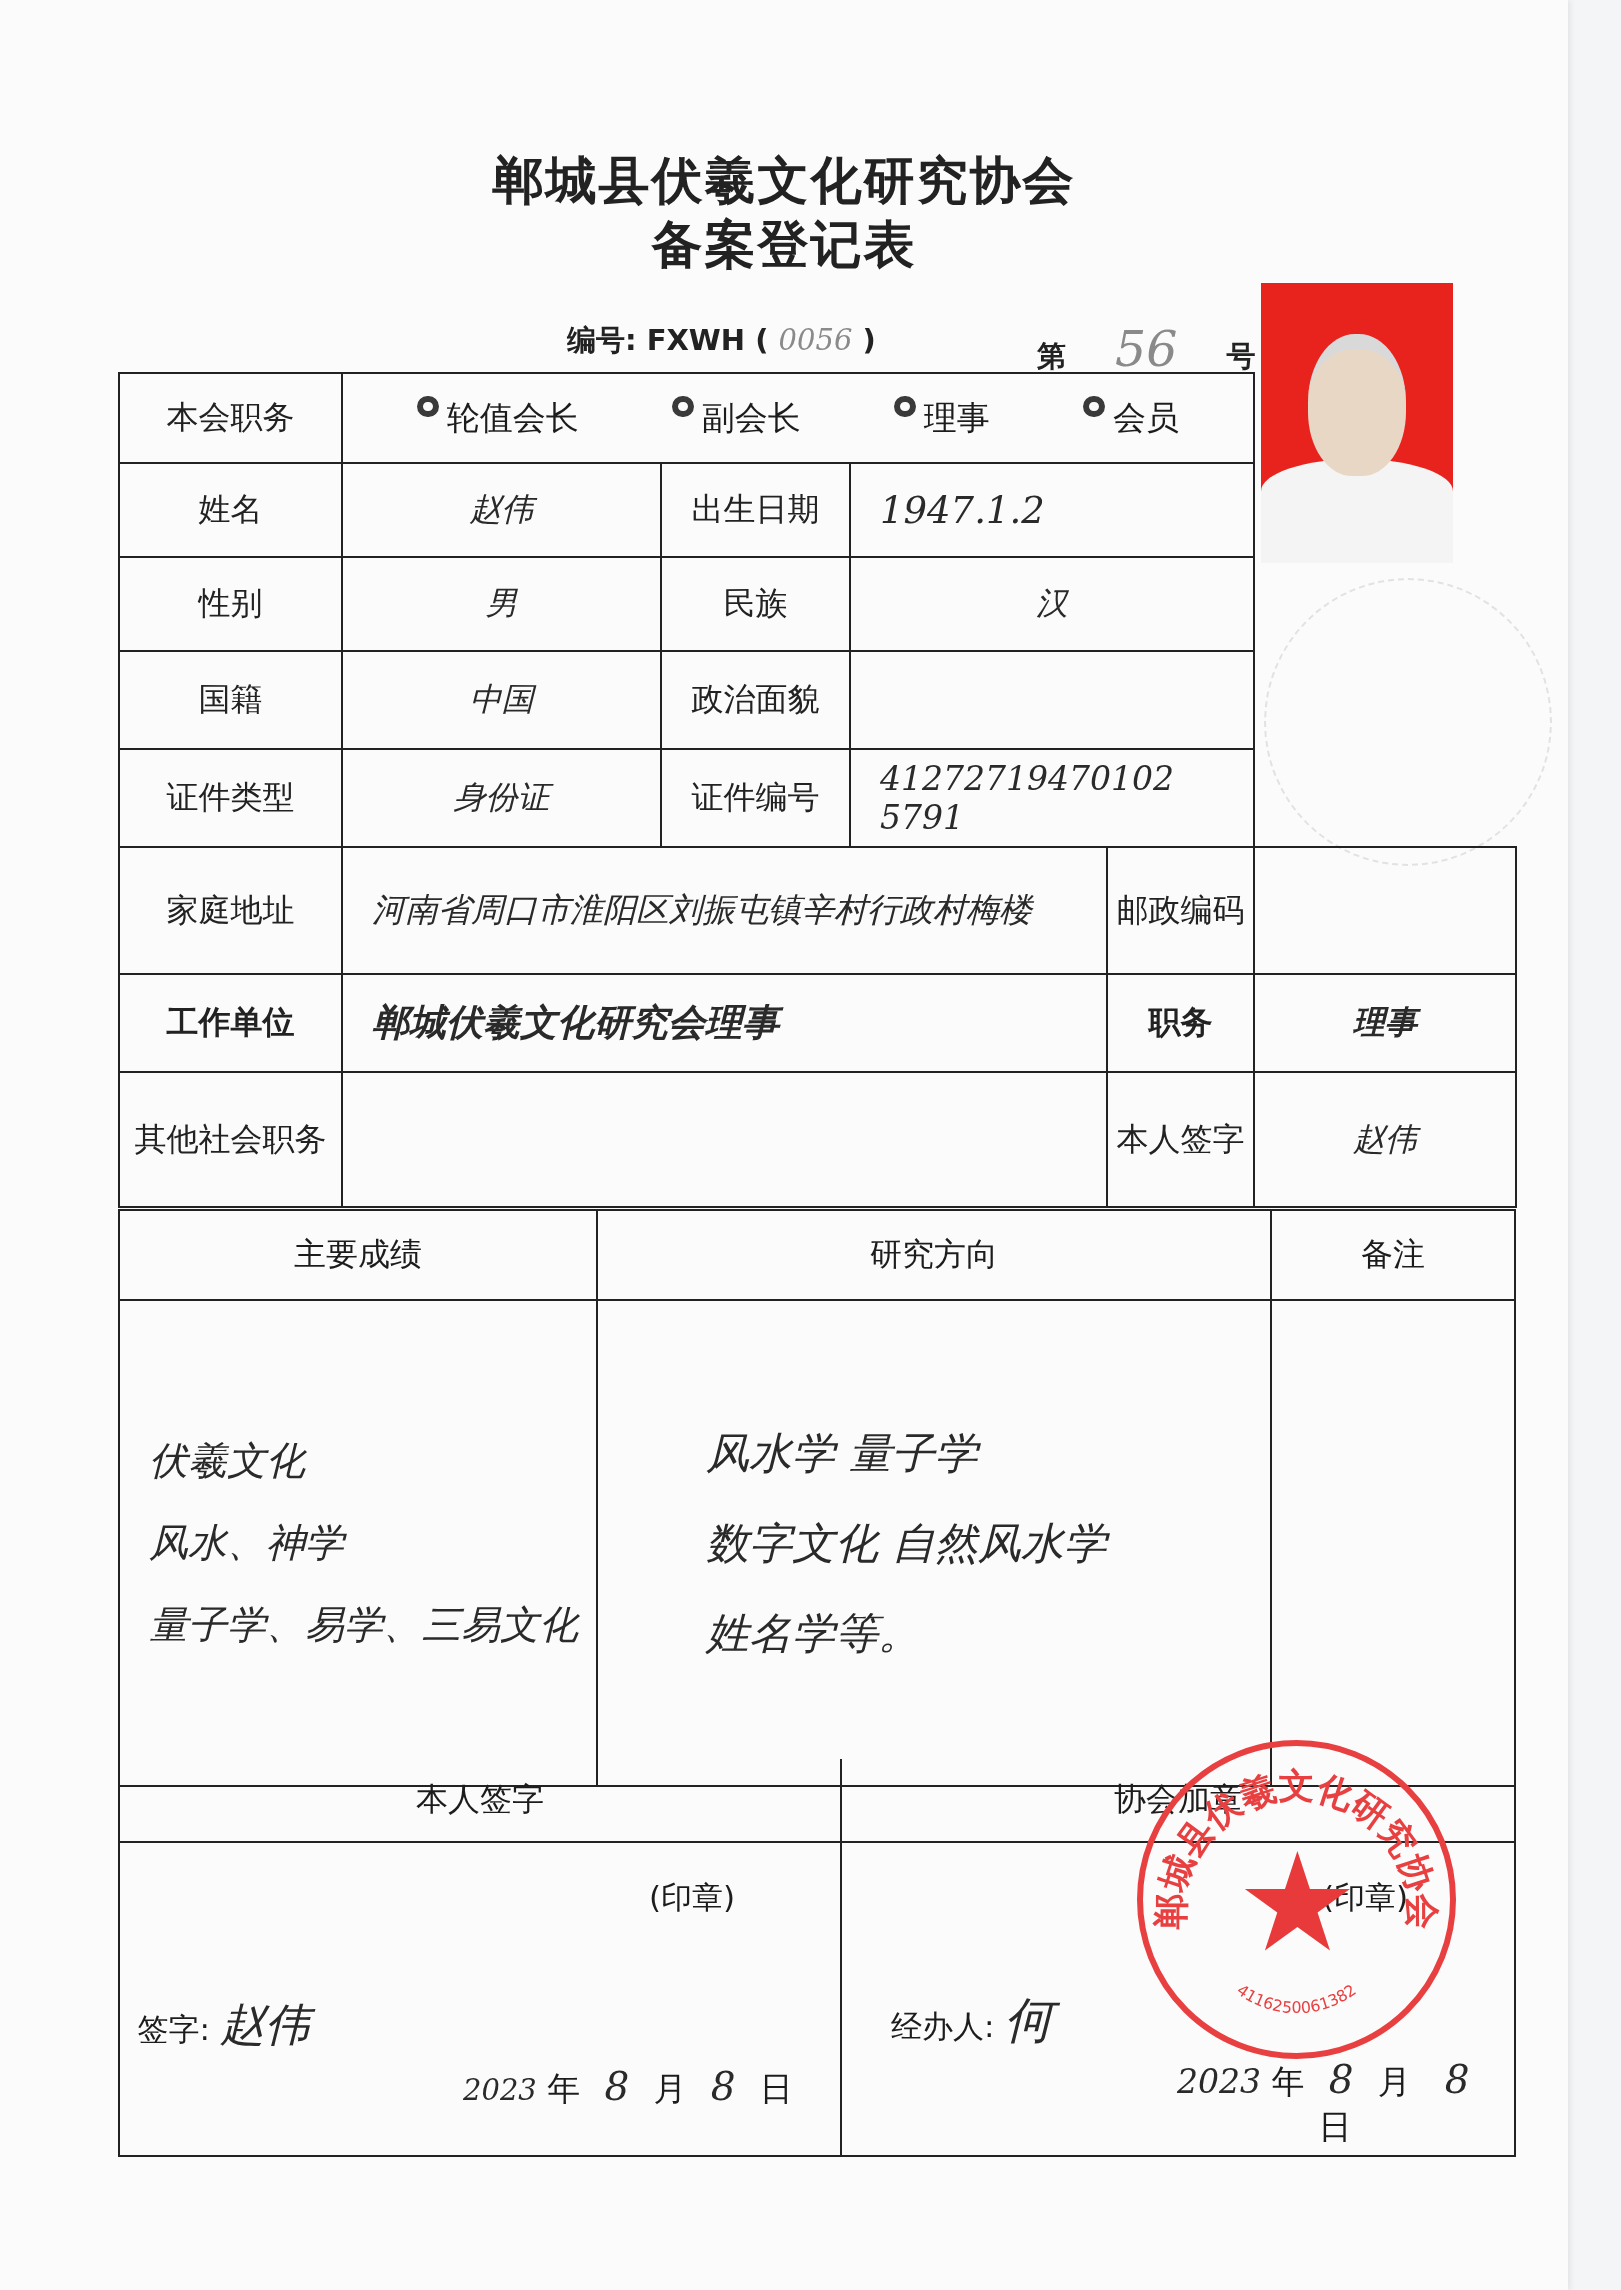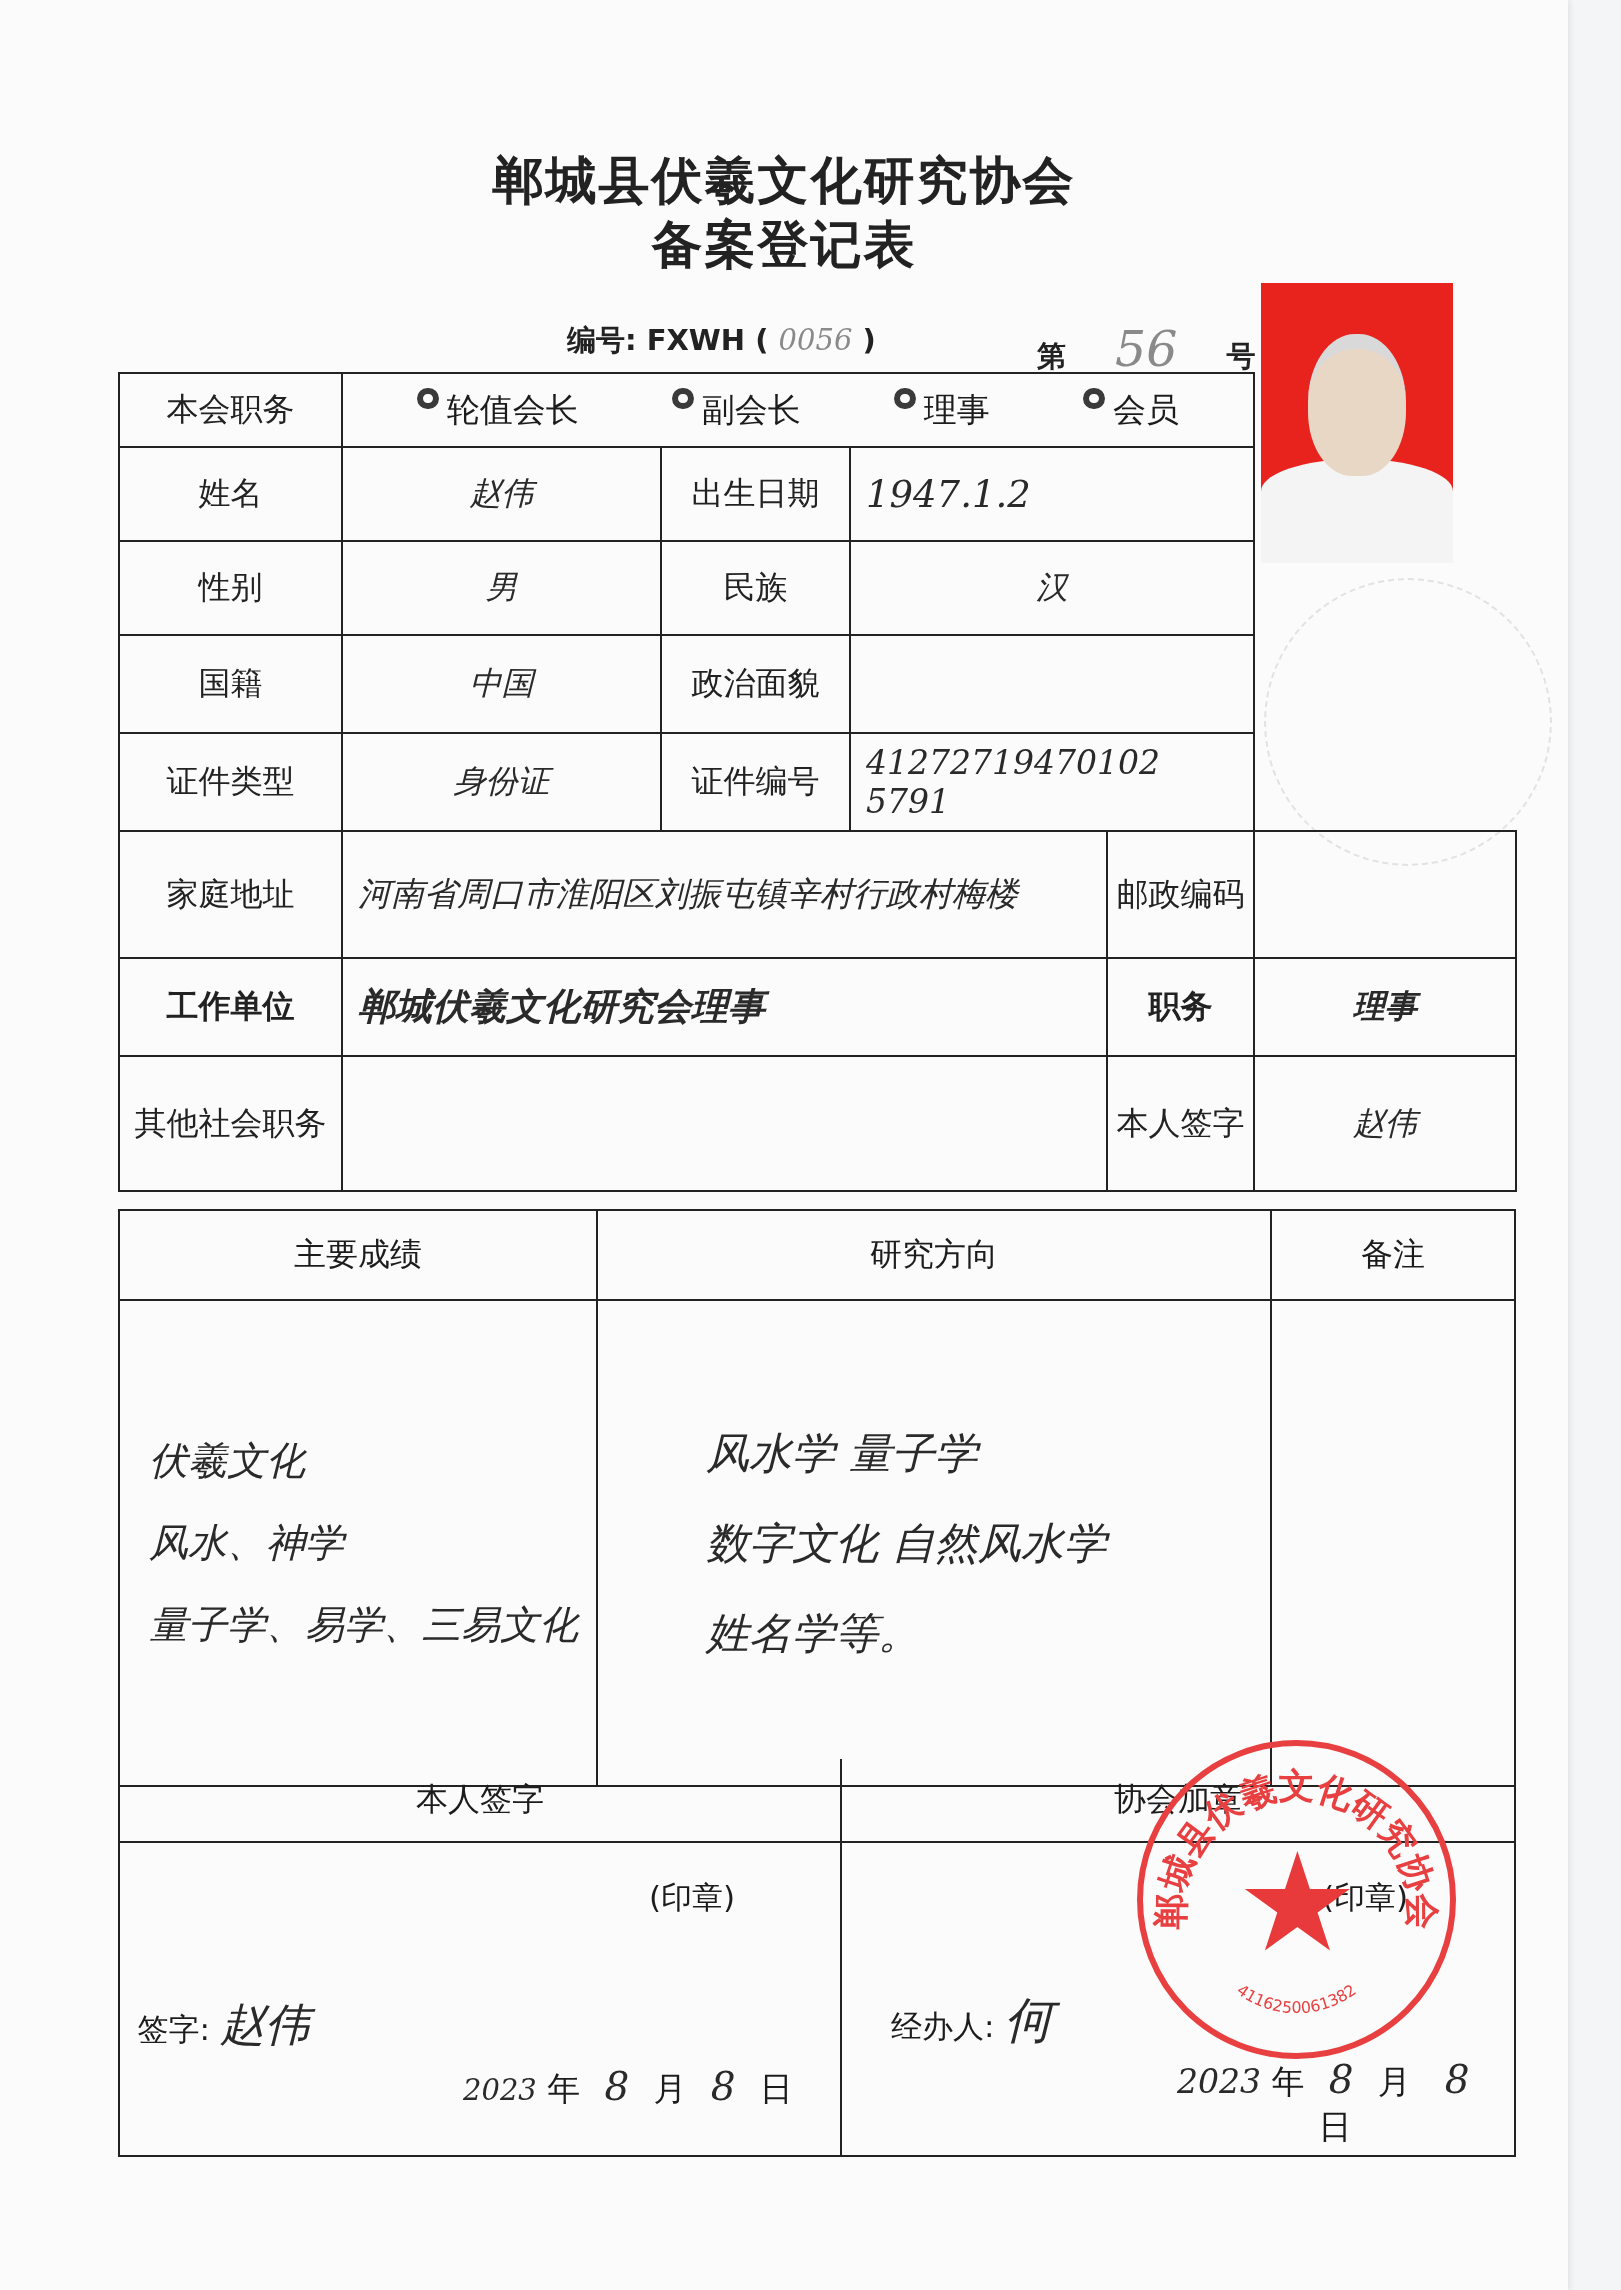--- a/index.html
+++ b/index.html
@@ -9,21 +9,21 @@
          box-shadow:2px 0 5.9px rgba(0,0,0,.08);}
   .title{position:absolute;left:0;width:1568px;text-align:center;font-size:51px;font-weight:bold;letter-spacing:2px;color:#222;}
   .t1{top:147px;} .t2{top:211px;}
   .serial{position:absolute;top:321px;font-size:29px;font-weight:bold;color:#222;}
   .hand{font-family:"DejaVu Serif","Liberation Serif",serif;font-style:italic;color:#2a2a2a;font-weight:normal;}
   .hand.grey{color:#8a8a8a;}
   table.form{position:absolute;left:118px;top:372px;width:1397px;border-collapse:collapse;table-layout:fixed;}
   table.form td{border:2.9px solid #222;font-size:32px;text-align:center;vertical-align:middle;padding:0 7.8px;}
   td.lbl{color:#222;}
   td.val{font-family:"DejaVu Serif","Liberation Serif",serif;font-style:italic;font-size:45px;color:#2a2a2a;}
-  td.val.sm{font-size:37px;text-align:left;padding-left:15px;}
+  td.val.sm{font-size:37px;text-align:left;padding-left:29px;}
   .radio-row{display:flex;align-items:center;justify-content:space-around;padding:0 19.6px;}
   .radio{display:flex;align-items:flex-start;gap:8px;font-size:33px;}
   .radio .dot{width:21.6px;height:21.6px;border-radius:50%;border:6.9px solid #3a3a3a;box-sizing:border-box;}
   .photo-cell{border:none !important;position:relative;}
   .photo{position:absolute;left:5.9px;top:0;width:192px;height:280px;background:#e8231d;overflow:hidden;}
   .photo .head{position:absolute;left:47px;top:51px;width:98px;height:127px;border-radius:48% 48% 45% 45%;background:#e9d7c6;border-top:15.7px solid #d9d9d9;}
   .photo .body{position:absolute;left:0;top:176px;width:192px;height:108px;background:#f4f4f4;border-radius:50% 50% 0 0/30% 30% 0 0;}
   .emboss{position:absolute;left:1264px;top:578px;width:284px;height:284px;border-radius:50%;border:2.9px dashed #e2e2e2;}
   .seal{position:absolute;left:1137px;top:1740px;width:319px;height:319px;border-radius:50%;border:6.9px solid #e84040;box-sizing:border-box;}
   .seal .star{position:absolute;left:93px;top:88px;font-size:137px;color:#e83a3a;line-height:1;}
@@ -56,21 +56,21 @@
     <colgroup>
       <col style="width:223px">
         <col style="width:319px">
         <col style="width:189px">
         <col style="width:169px">
         <col style="width:88px">
         <col style="width:147px">
         <col style="width:262px">
     </colgroup>
     <tbody>
-        <tr style="height:74px;">
+        <tr style="height:90px;">
       <td class="lbl">本会职务</td>
       <td colspan="5">
         <div class="radio-row">
           <div class="radio">
                 <span class="dot"></span>
                 <span>轮值会长</span>
               </div>
           <div class="radio">
                 <span class="dot"></span>
                 <span>副会长</span>

